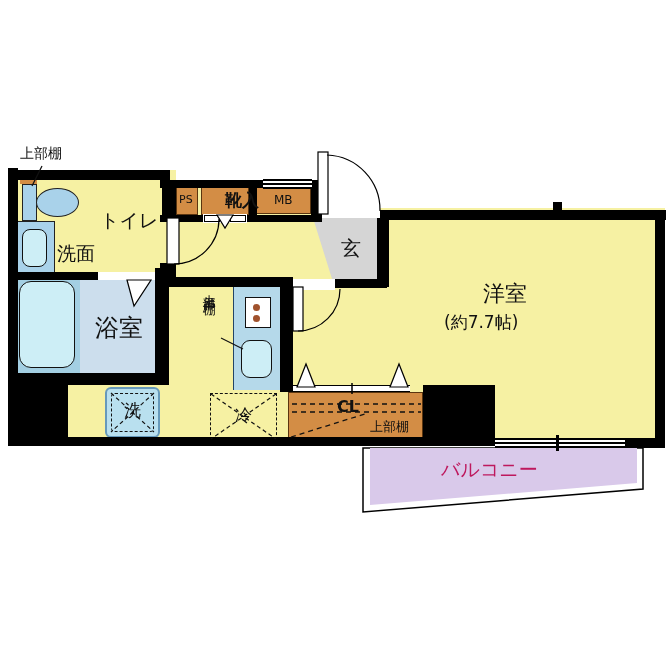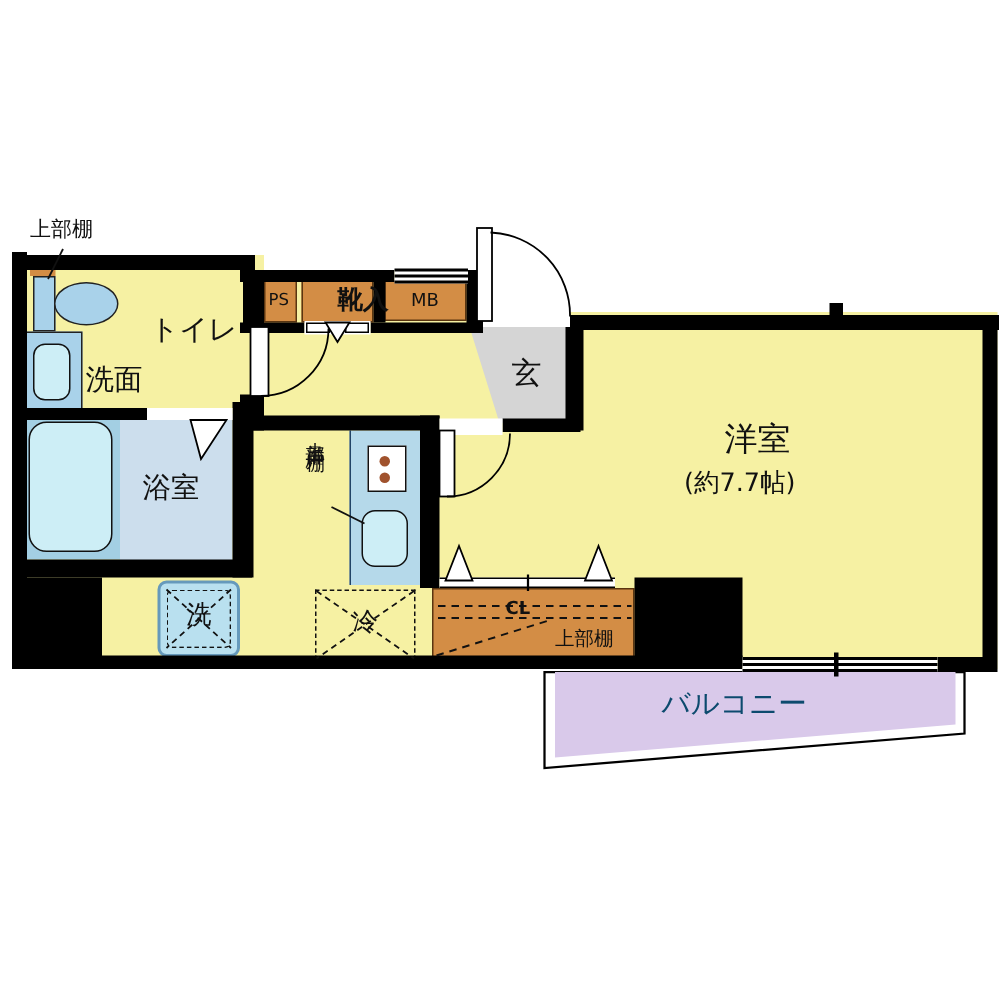--- a/index.html
+++ b/index.html
@@ -119,27 +119,27 @@
 
     <path d="M292 404 L421 404 M292 412 L421 412 M291 437 L368 413" stroke="#111" stroke-width="1.3" stroke-dasharray="5 4" fill="none"></path>
 
     <line x1="42" y1="166" x2="32" y2="186" stroke="#111" stroke-width="1.2"></line>
     <line x1="221" y1="338" x2="243" y2="349" stroke="#111" stroke-width="1.2"></line>
   </svg>
 
   <div class="label" style="left:20px;top:146px;font-size:14px;">上部棚</div>
   <div class="label" style="left:100px;top:211px;font-size:19px;">トイレ</div>
   <div class="label" style="left:57px;top:244px;font-size:19px;">洗面</div>
-  <div class="label" style="left:95px;top:316px;font-size:19px;">浴室</div>
+  <div class="label" style="left:95px;top:316px;font-size:24px;">浴室</div>
   <div class="label" style="left:179px;top:194px;font-size:11px;">PS</div>
   <div class="label" style="left:225px;top:192px;font-size:17px;font-weight:bold;">靴入</div>
   <div class="label" style="left:274px;top:194px;font-size:12px;">MB</div>
   <div class="label" style="left:341px;top:238px;font-size:20px;">玄</div>
   <div class="label" style="left:483px;top:282px;font-size:22px;">洋室</div>
-  <div class="label" style="left:456px;top:314px;font-size:17px;">(約7.7帖)</div>
+  <div class="label" style="left:444px;top:314px;font-size:17px;">(約7.7帖)</div>
   <div class="label" style="left:202px;top:284px;font-size:13px;writing-mode:vertical-rl;letter-spacing:2px;">上部吊戸棚</div>
   <div class="label" style="left:124px;top:402px;font-size:17px;">洗</div>
   <div class="label" style="left:235px;top:407px;font-size:17px;">冷</div>
-  <div class="label" style="left:337px;top:399px;font-size:12px;font-weight:600;">CL</div>
+  <div class="label" style="left:337px;top:399px;font-size:16px;font-weight:600;">CL</div>
   <div class="label" style="left:370px;top:420px;font-size:13px;">上部棚</div>
-  <div class="label" style="left:441px;top:460px;font-size:19px;color:#0c4a6e;">バルコニー</div>
+  <div class="label" style="left:441px;top:460px;font-size:19px;color:#be185d;">バルコニー</div>
 
 </div>
 
 </body></html>

